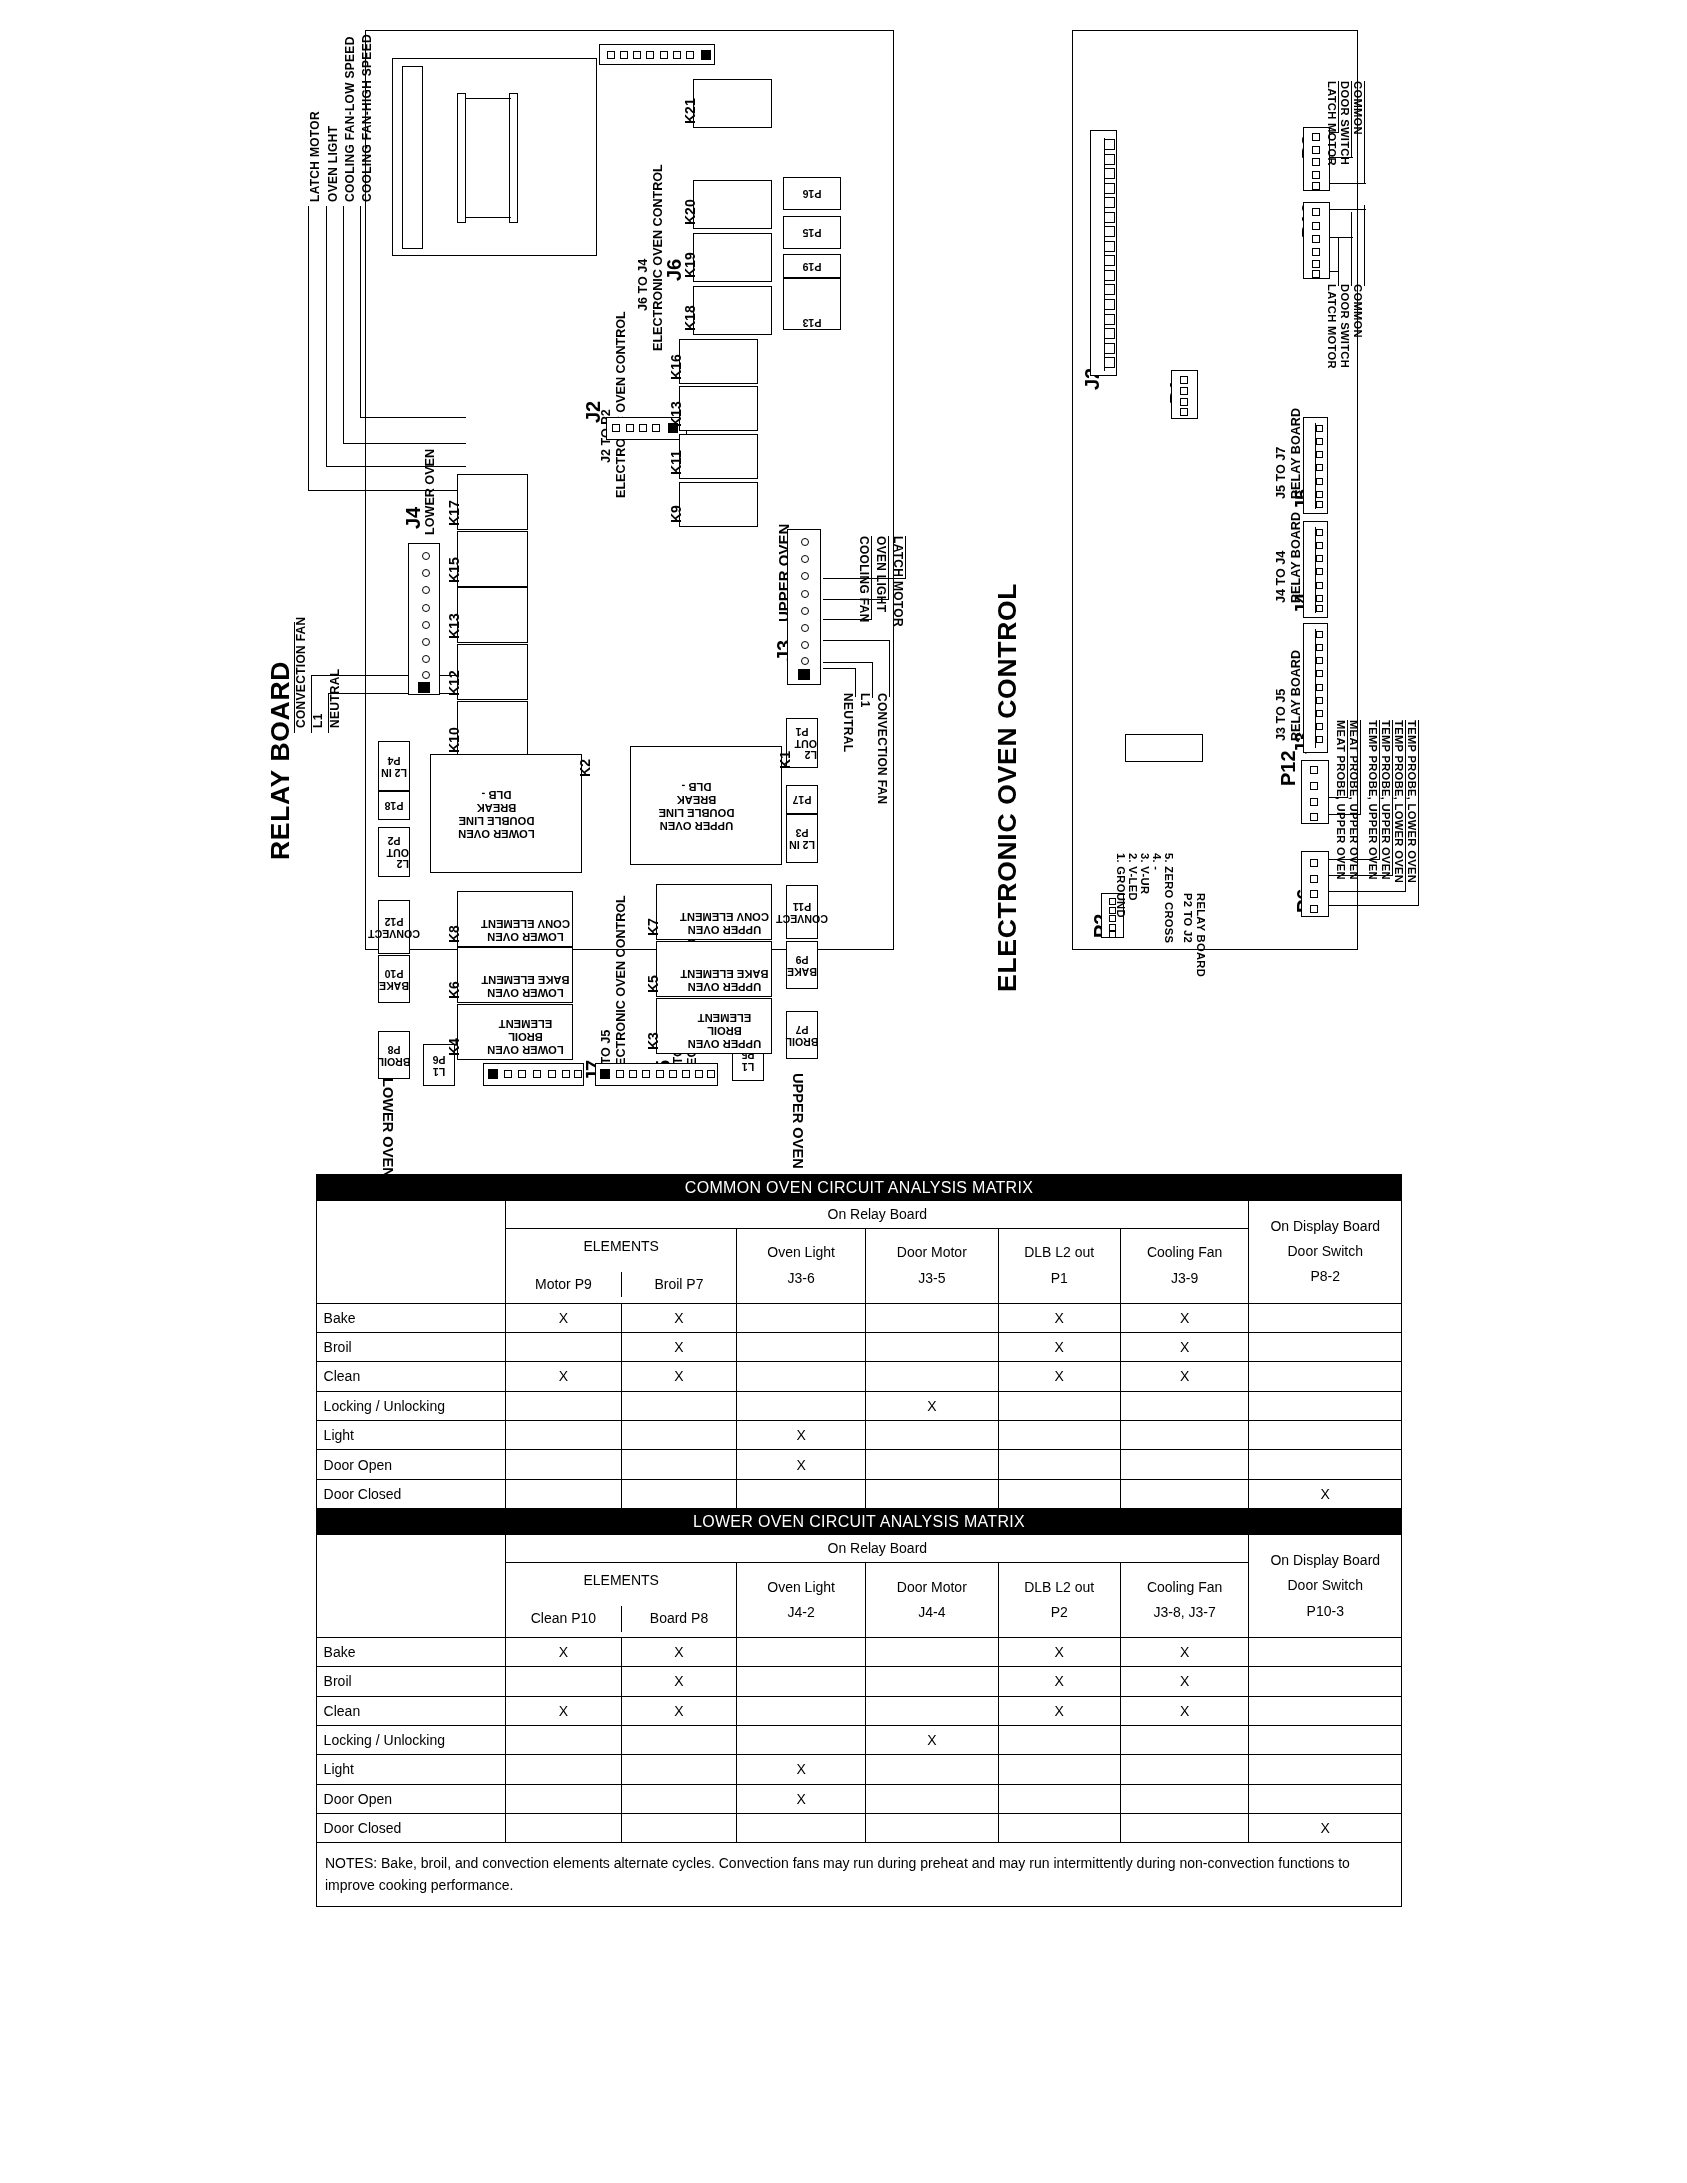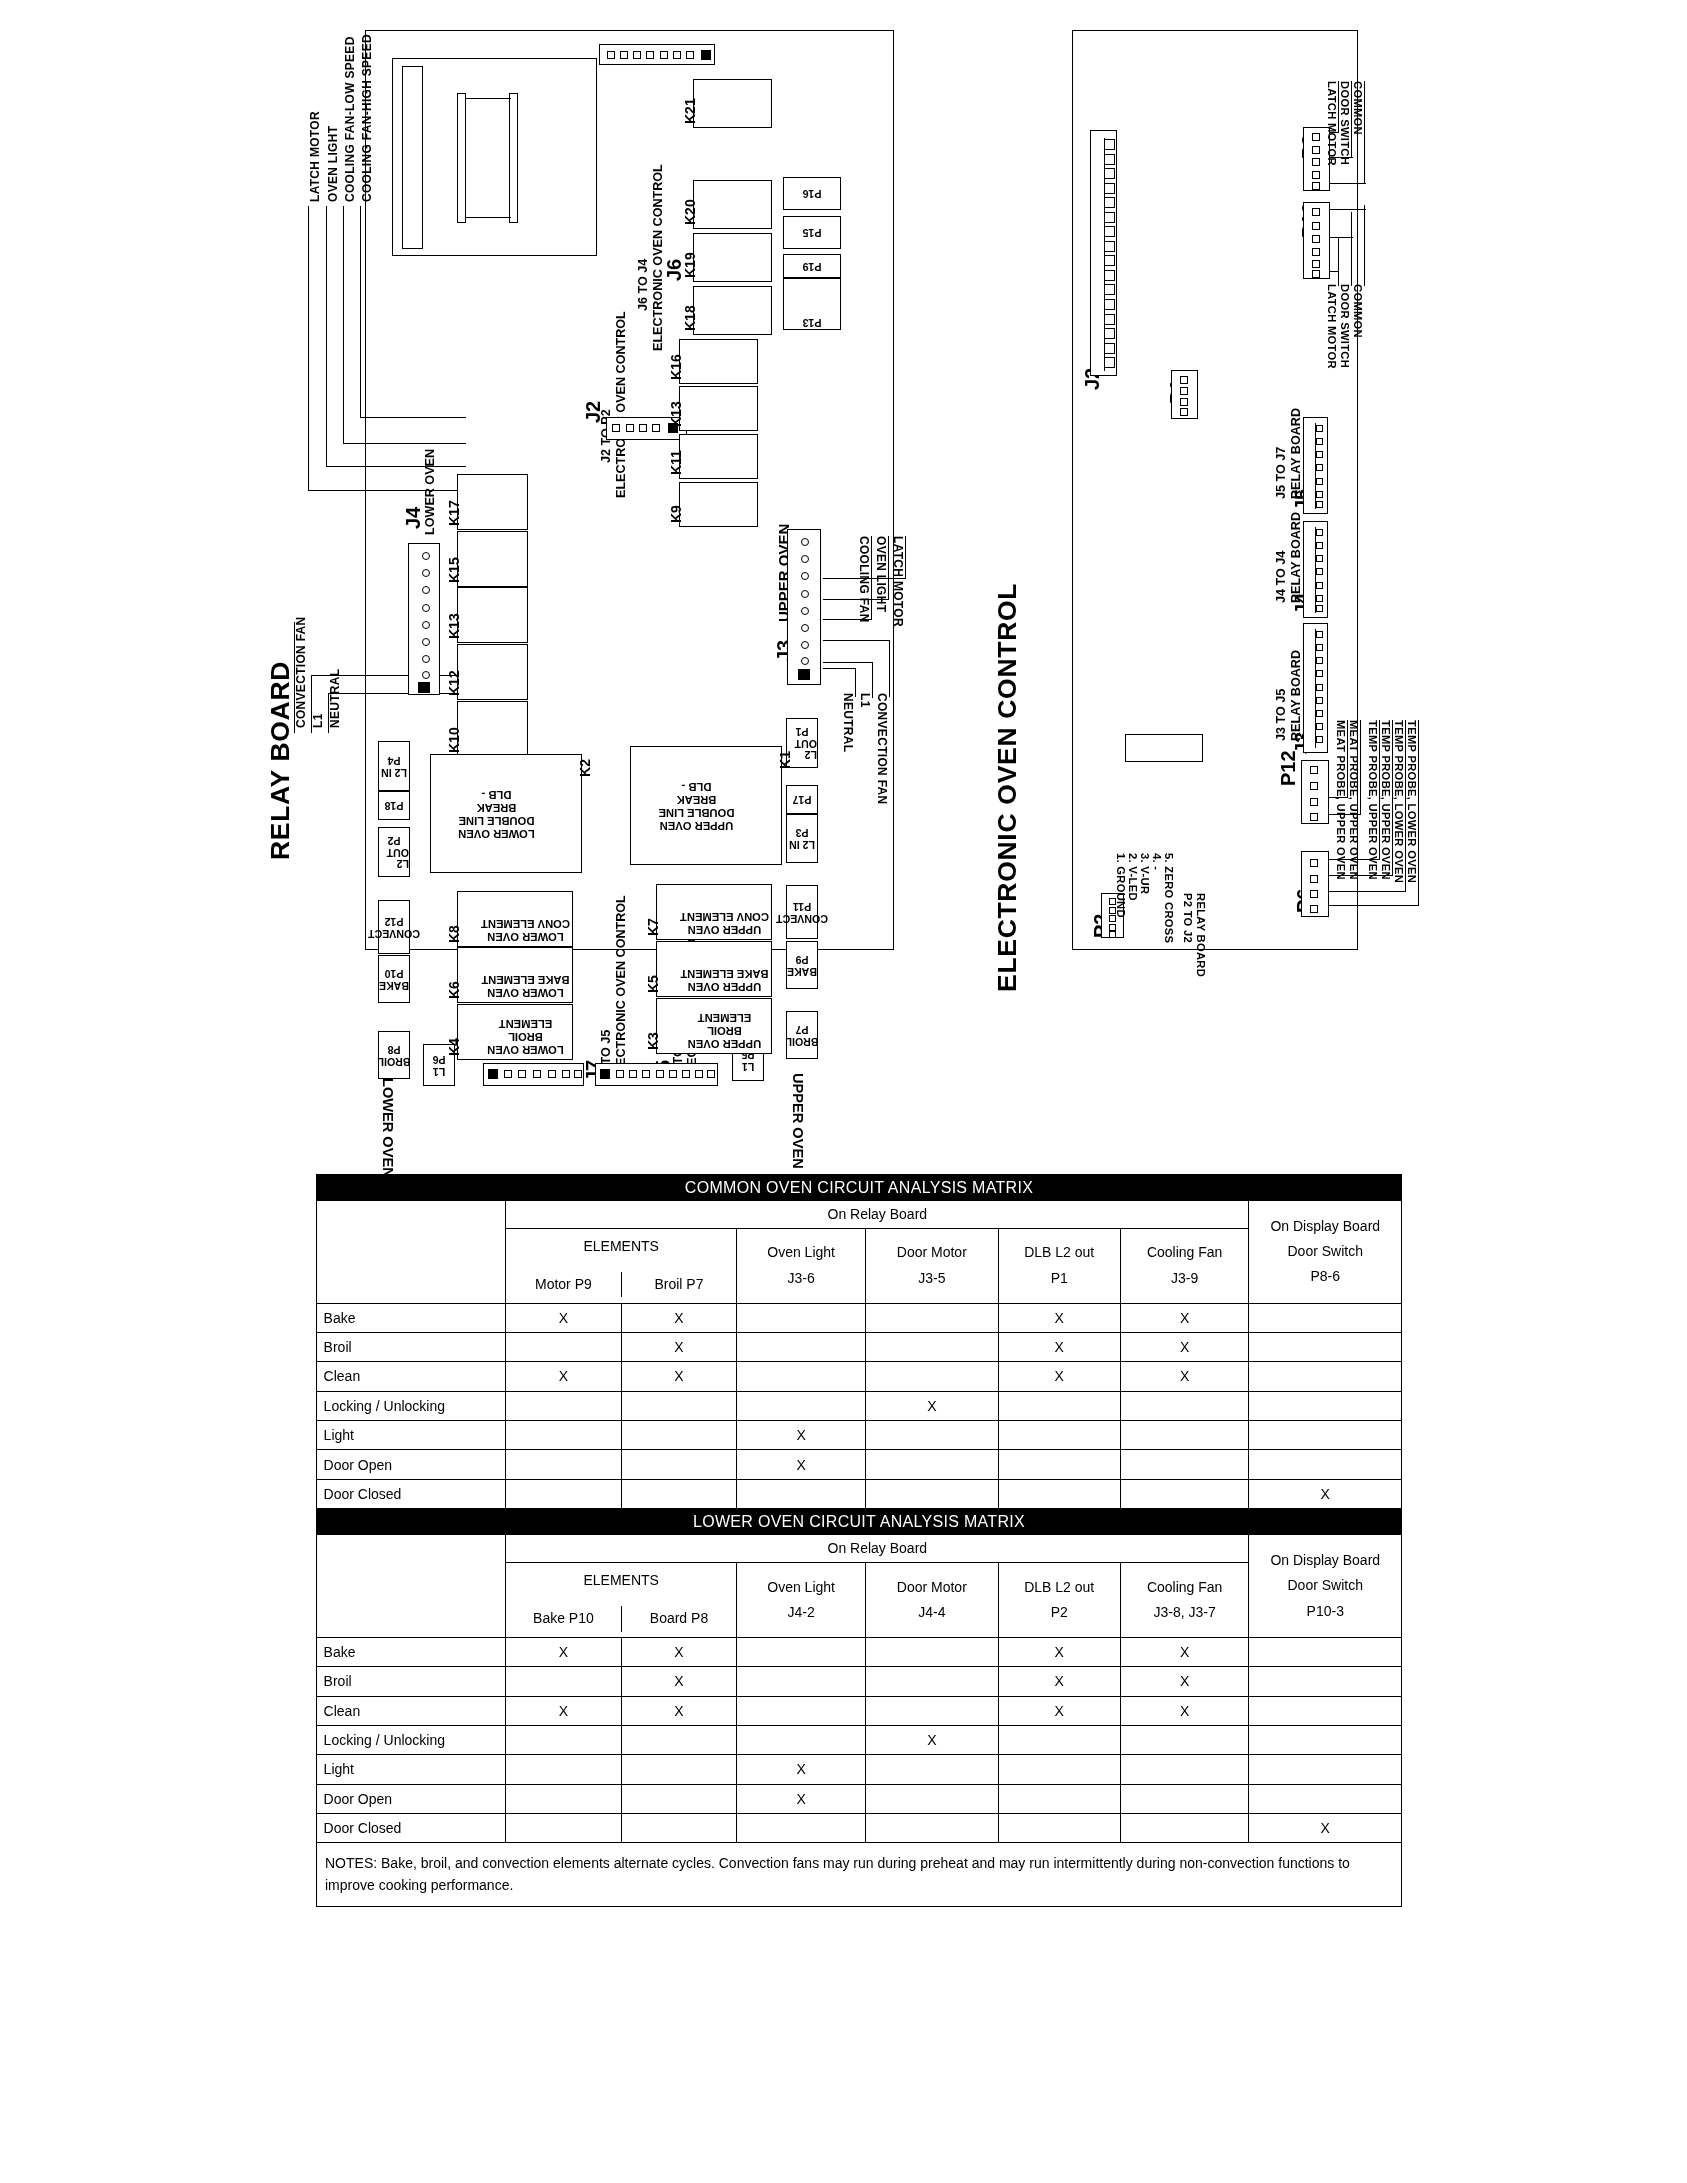--- a/index.html
+++ b/index.html
@@ -601,21 +601,21 @@
       <tbody id="tbody">
           <tr class="banner">
             <td colspan="8">COMMON OVEN CIRCUIT ANALYSIS MATRIX</td>
           </tr>
           <tr>
             <td rowspan="2"></td>
             <td colspan="6" class="grp">On Relay Board</td>
             <td rowspan="2" class="hd2">
               <div>On Display Board</div>
               <div>Door Switch</div>
-              <div>P8-6</div>
+              <div>P8-2</div>
             </td>
           </tr>
           <tr>
             <td colspan="2" class="hd2">
               <div>ELEMENTS</div>
               <div style="height:13.2px;"></div>
               <div style="display:flex;">
                 <div style="flex:1;border-right:1px solid #000;">Motor P9</div>
                 <div style="flex:1;">Broil P7</div>
               </div>
@@ -717,21 +717,21 @@
               <div>On Display Board</div>
               <div>Door Switch</div>
               <div>P10-3</div>
             </td>
           </tr>
           <tr>
             <td colspan="2" class="hd2">
               <div>ELEMENTS</div>
               <div style="height:13.2px;"></div>
               <div style="display:flex;">
-                <div style="flex:1;border-right:1px solid #000;">Bake P10</div>
+                <div style="flex:1;border-right:1px solid #000;">Clean P10</div>
                 <div style="flex:1;">Board P8</div>
               </div>
             </td>
             <td class="hd2">
               <div>Oven Light</div>
               <div>J4-2</div>
             </td>
             <td class="hd2">
               <div>Door Motor</div>
               <div>J4-4</div>

